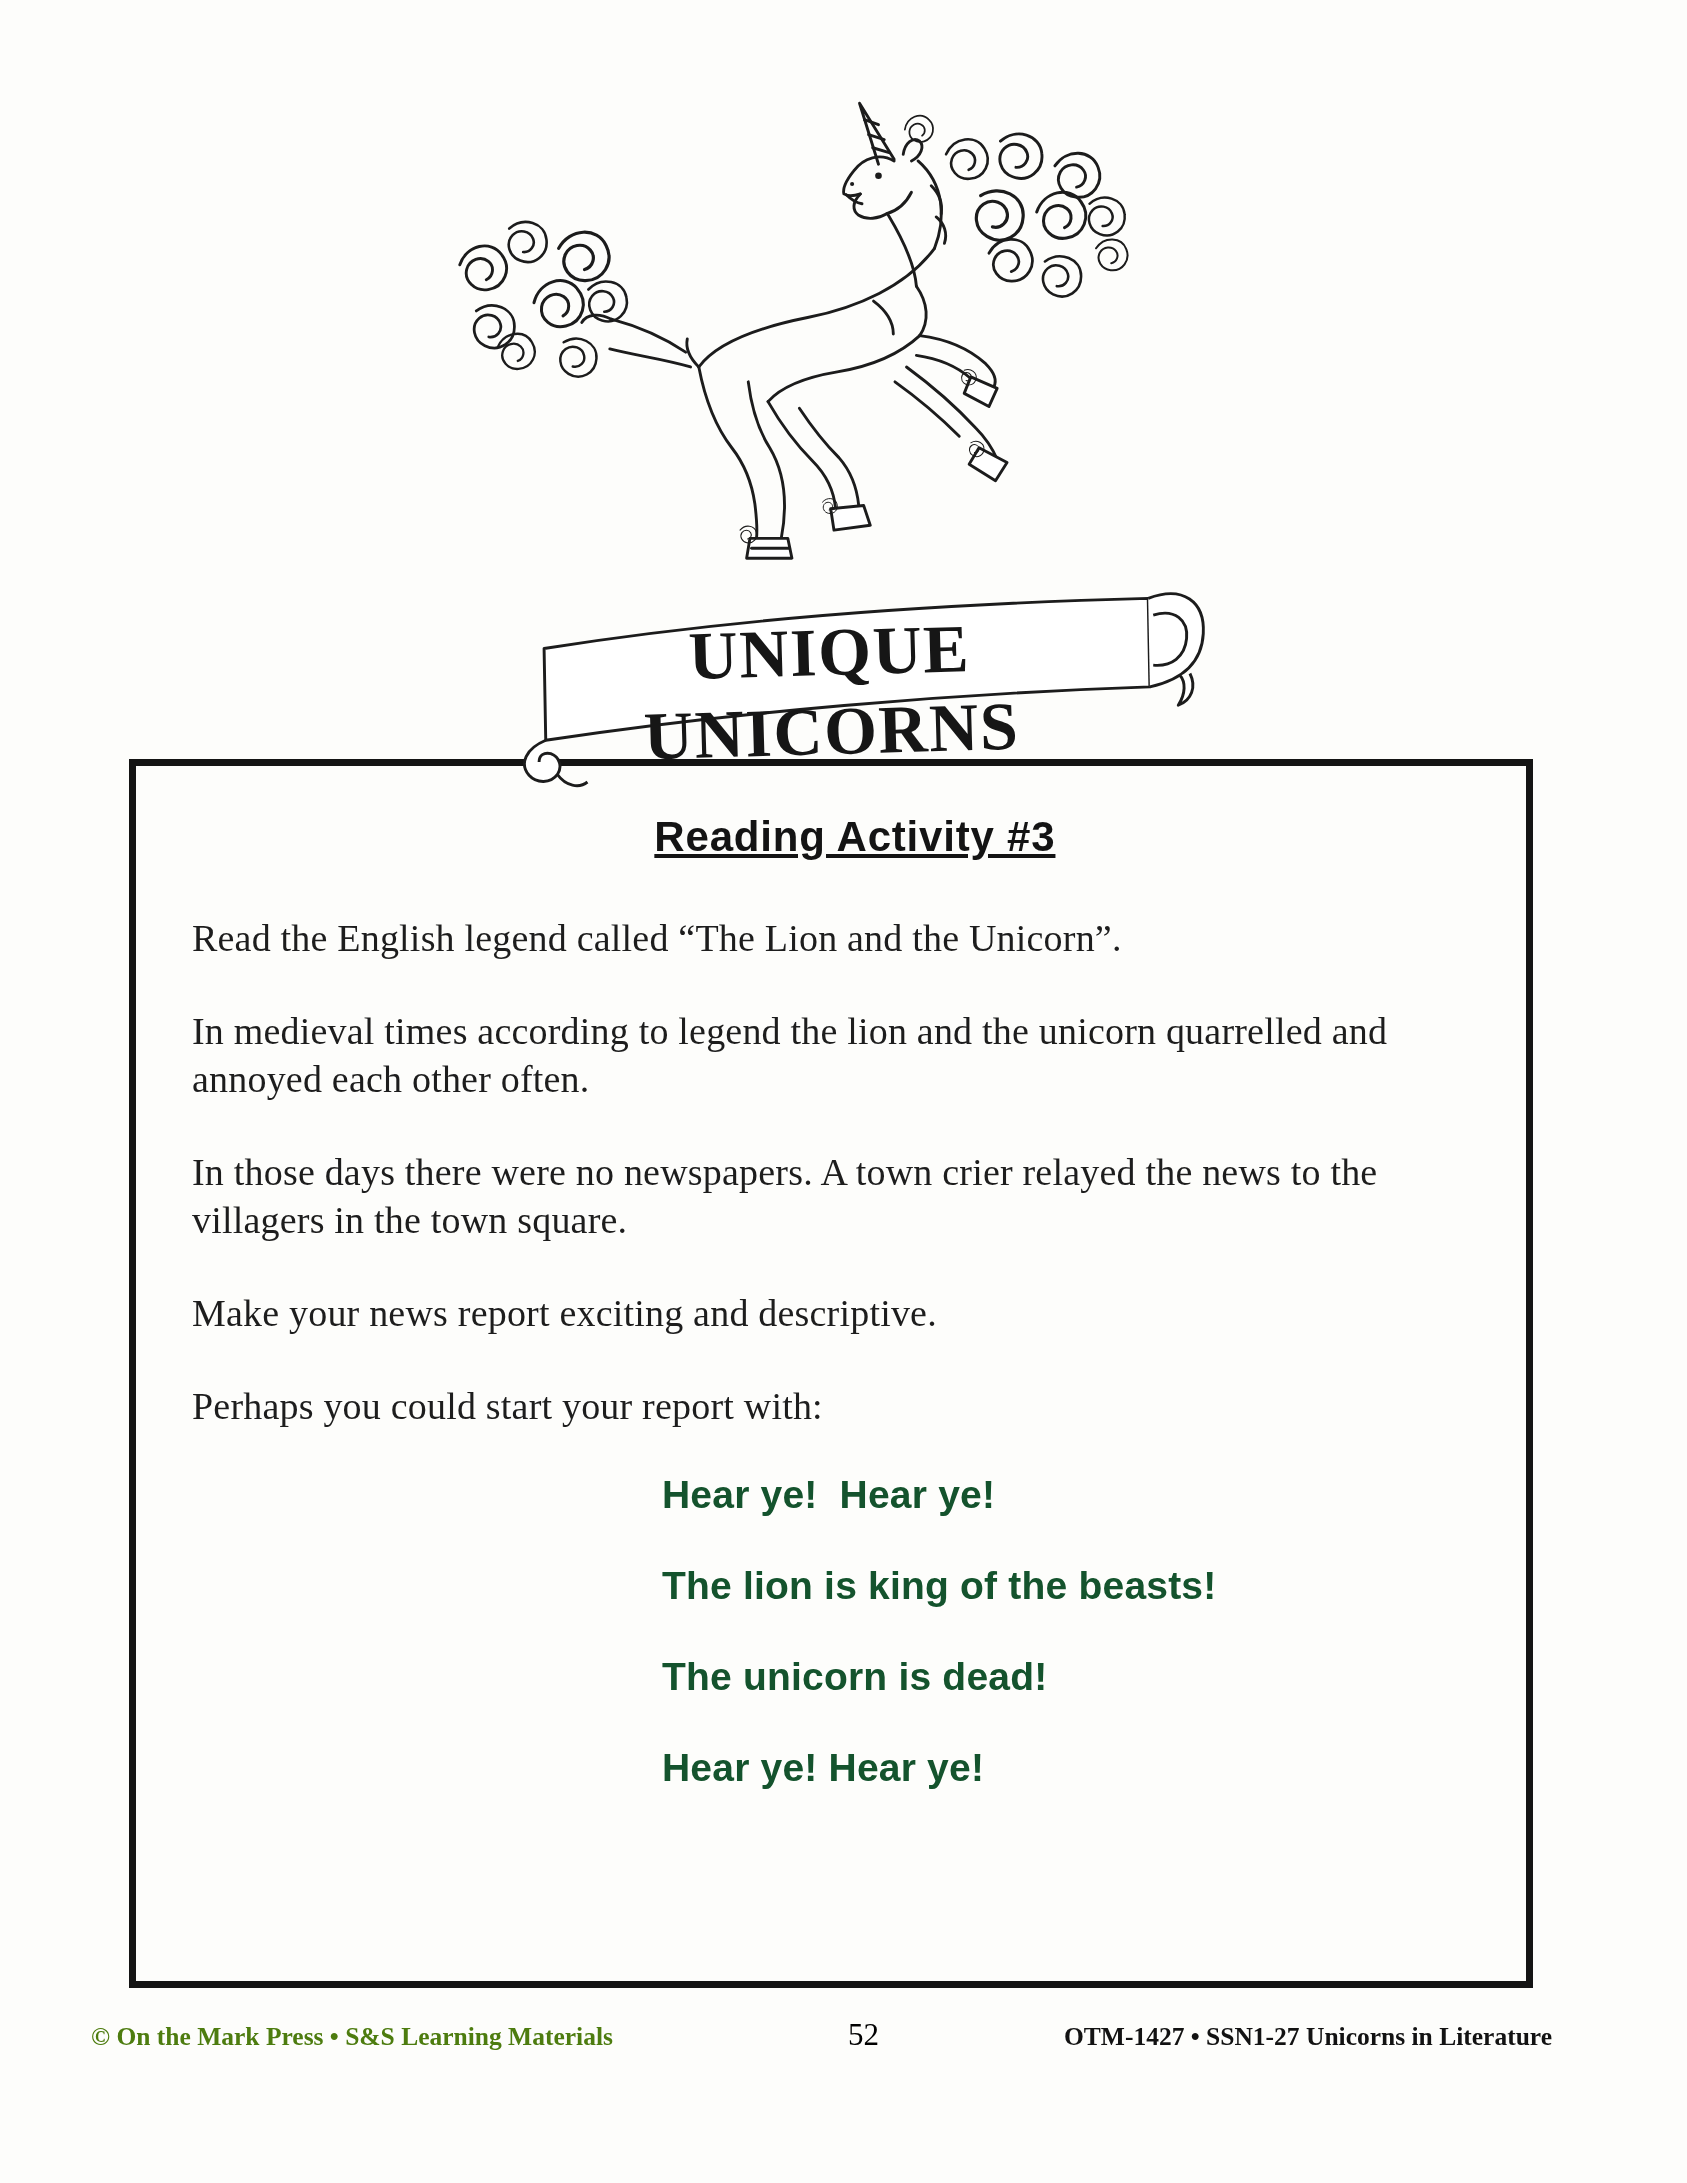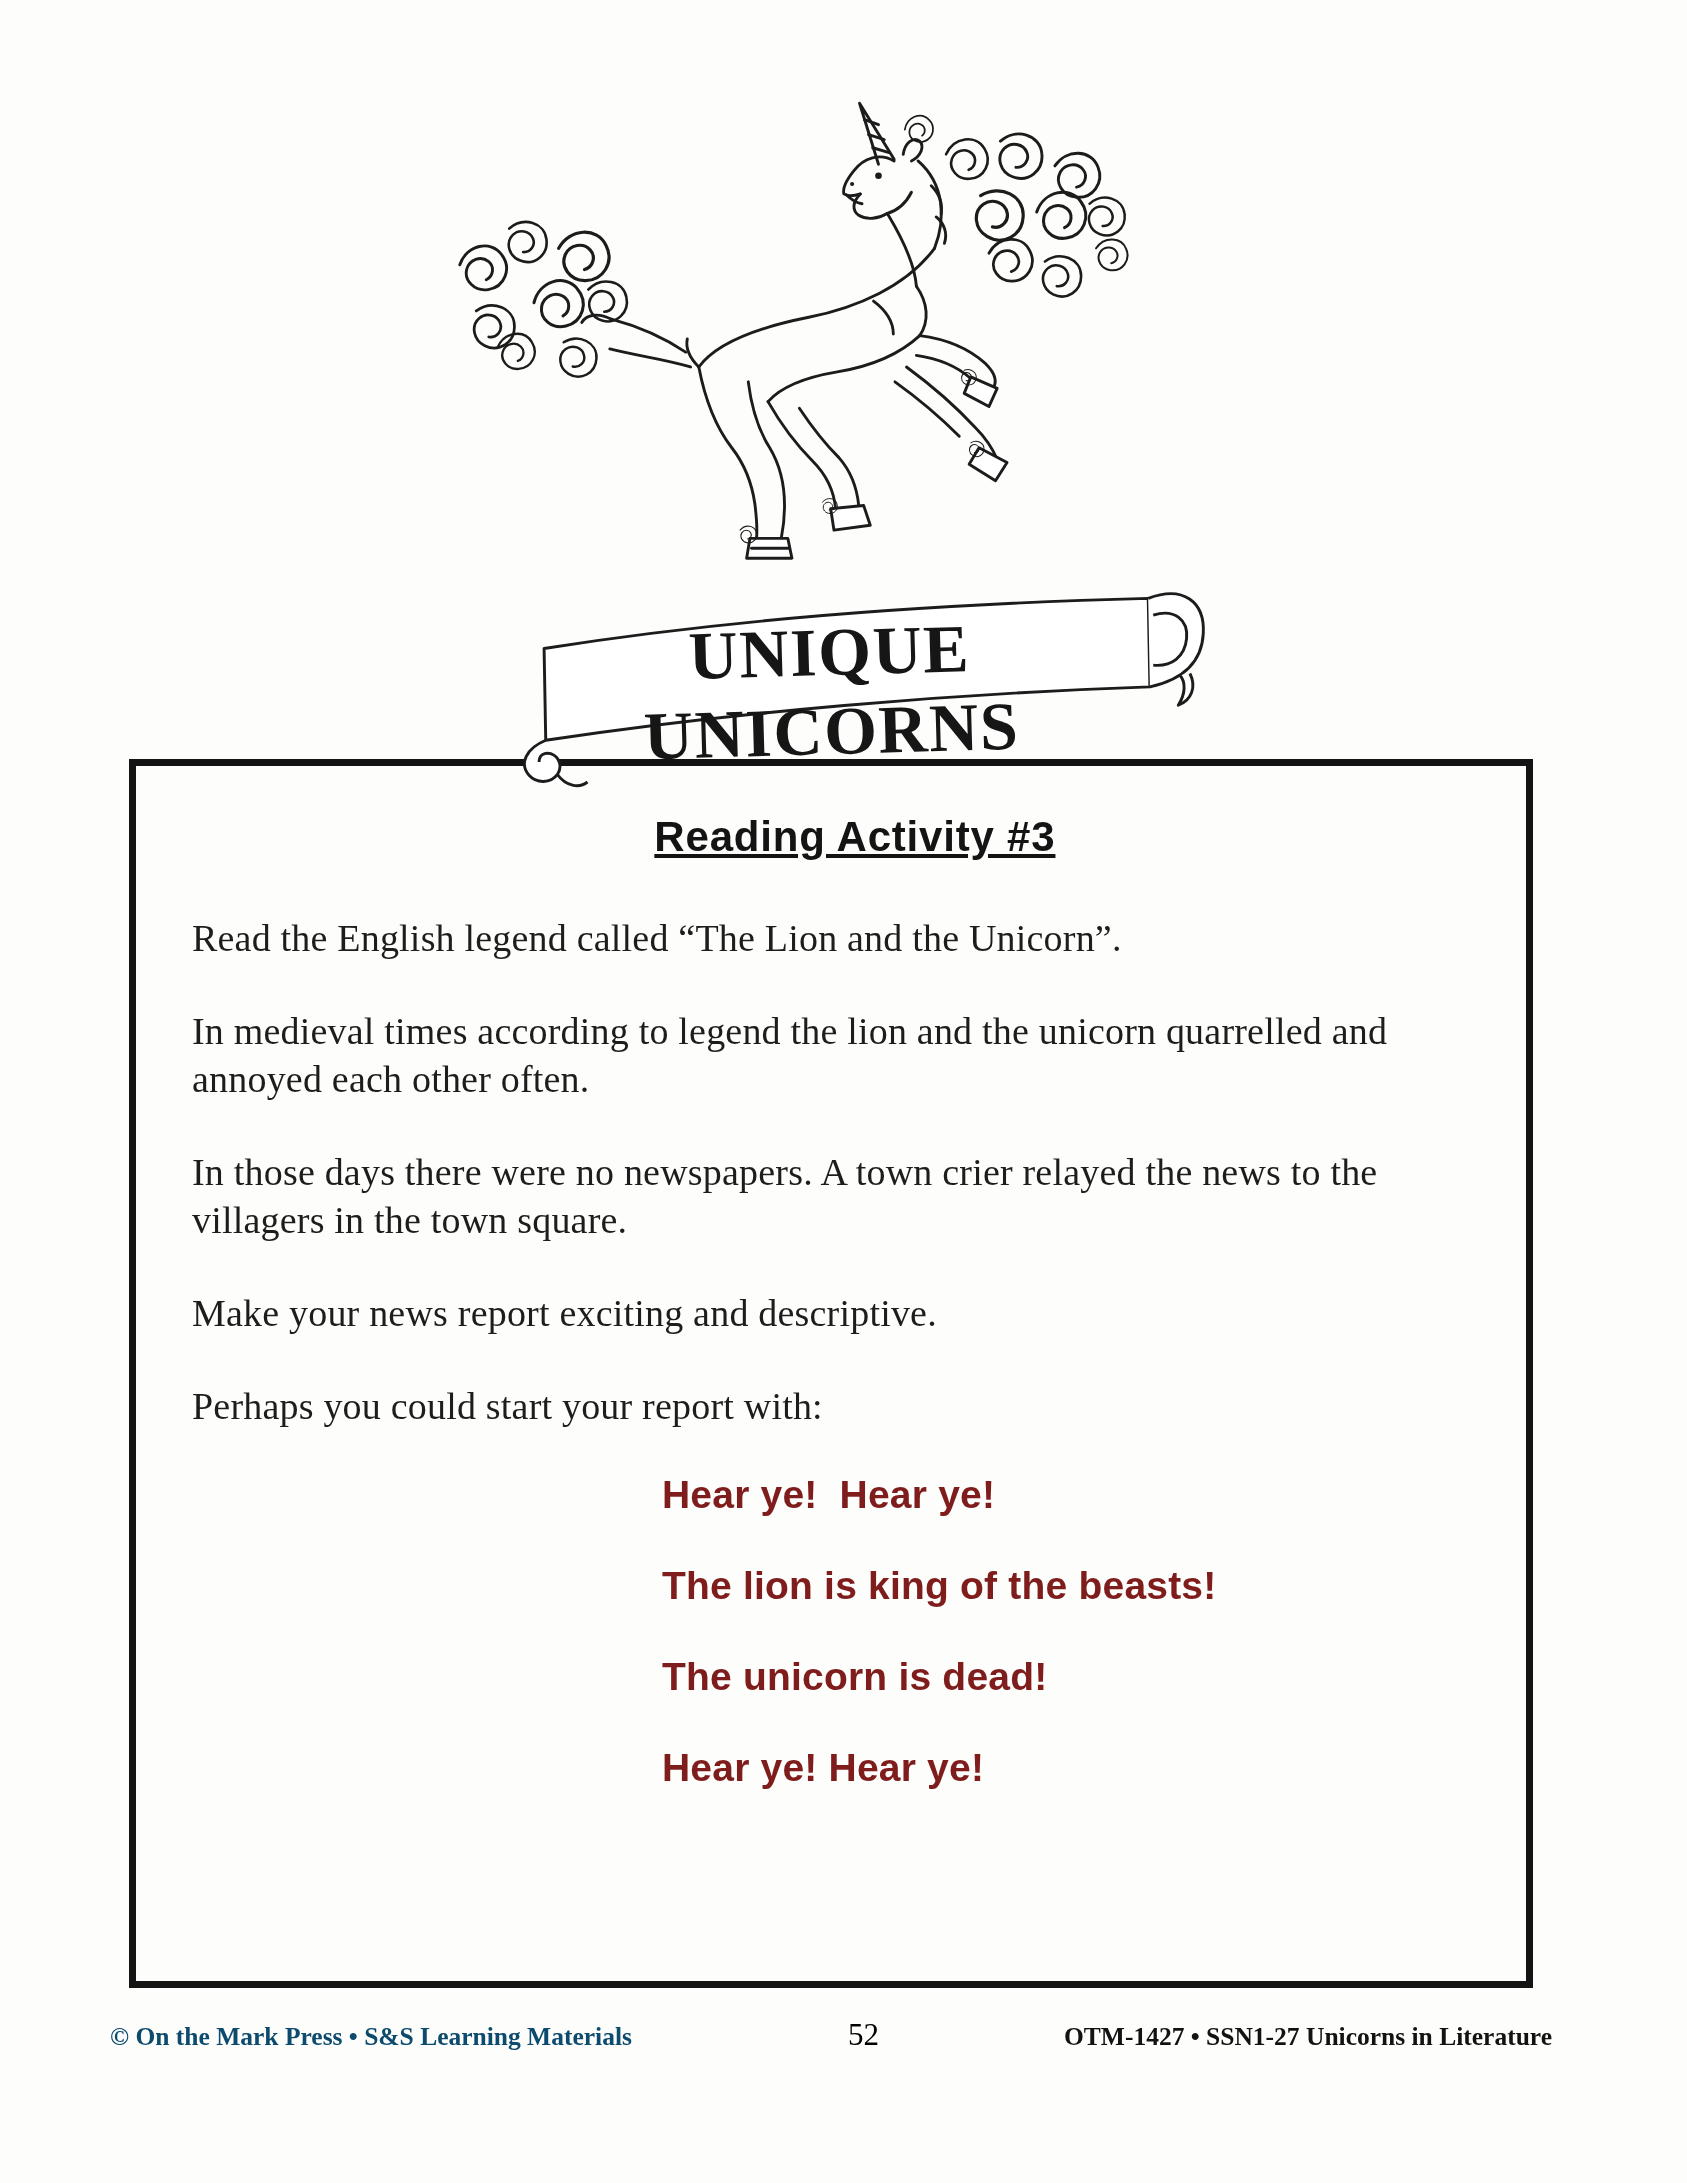--- a/index.html
+++ b/index.html
@@ -26,27 +26,27 @@
     text-align:center;font-size:42px;line-height:46px;font-weight:bold;
     margin:0 0 54px 0;color:#141414;letter-spacing:0.8px;text-decoration:underline;
   }
   .para{
     font-size:38px;line-height:48px;margin:0 0 45px 0;max-width:1335px;
     color:#1d1d1d;letter-spacing:0.2px;font-family:Liberation Serif, serif;
   }
   .crier{margin:8.2px 0 0 470px;}
   .crier p{
     font-size:39px;line-height:40px;font-weight:bold;margin:0 0 51px 0;
-    white-space:pre-wrap;color:#7f1d1d;letter-spacing:0.2px;
+    white-space:pre-wrap;color:#14532d;letter-spacing:0.2px;
   }
   .footer{
     position:absolute;left:0;right:0;top:2017px;height:40px;
     font-family:"Liberation Serif",serif;z-index:4;
   }
-  .footer-left{position:absolute;left:110px;top:5px;font-weight:bold;font-size:25.5px;color:#0c4a6e;}
+  .footer-left{position:absolute;left:91px;top:5px;font-weight:bold;font-size:25.5px;color:#4d7c0f;}
   .footer-right{position:absolute;right:135px;top:5px;font-weight:bold;font-size:25.5px;color:#121212;}
   .footer-center{position:absolute;left:0;right:0;top:0;text-align:center;font-size:31px;color:#000000;margin-left:40px;}
   .stroke{fill:none;stroke:#1c1c1c;stroke-width:3.5;stroke-linecap:round;stroke-linejoin:round;}
   .hoof{fill:#ffffff;stroke:#1c1c1c;stroke-width:3.5;stroke-linejoin:round;}
 </style>
 </head>
 <body>
 
 <div class="page">
 

